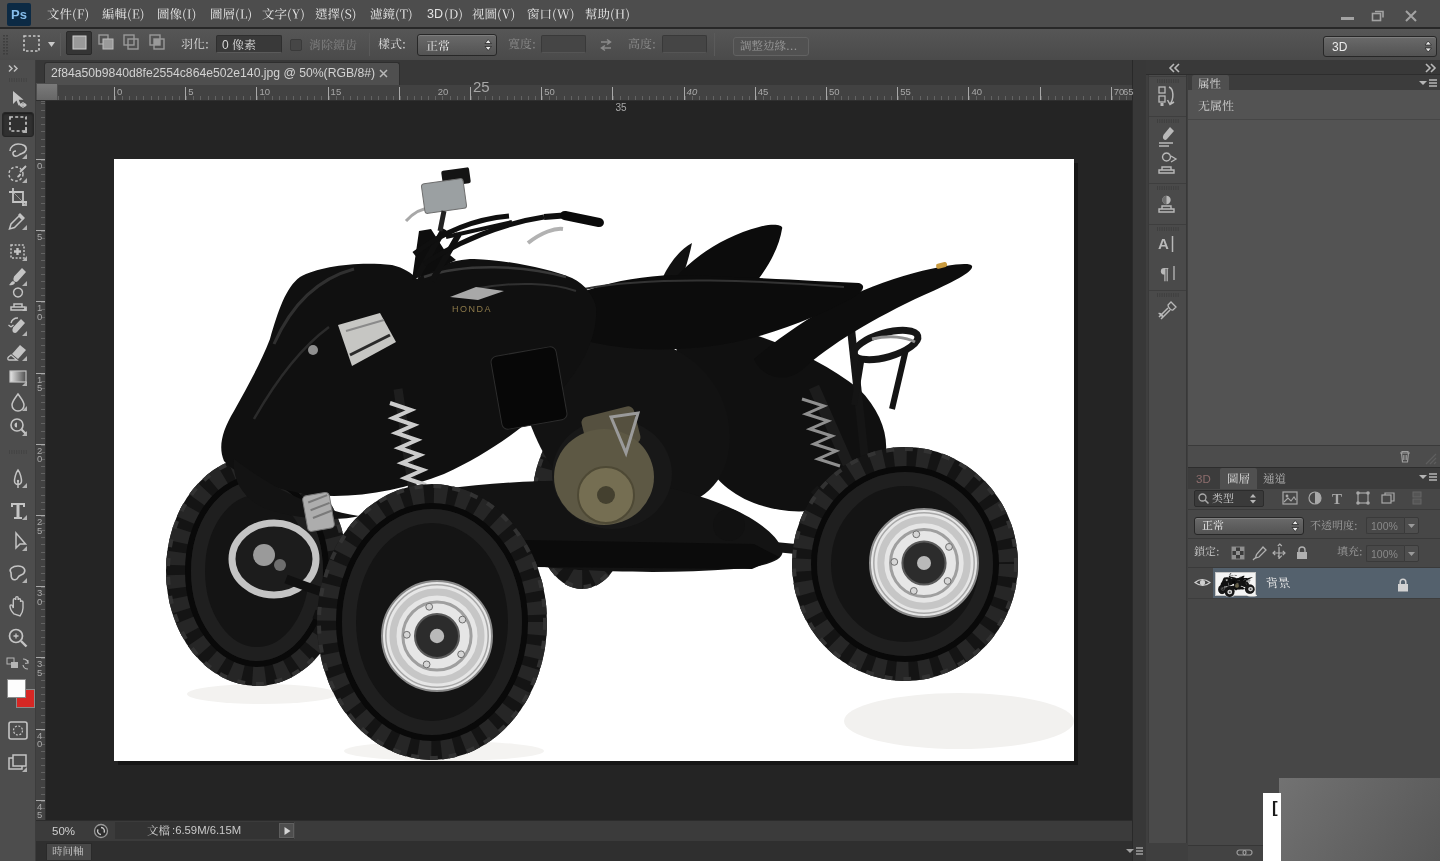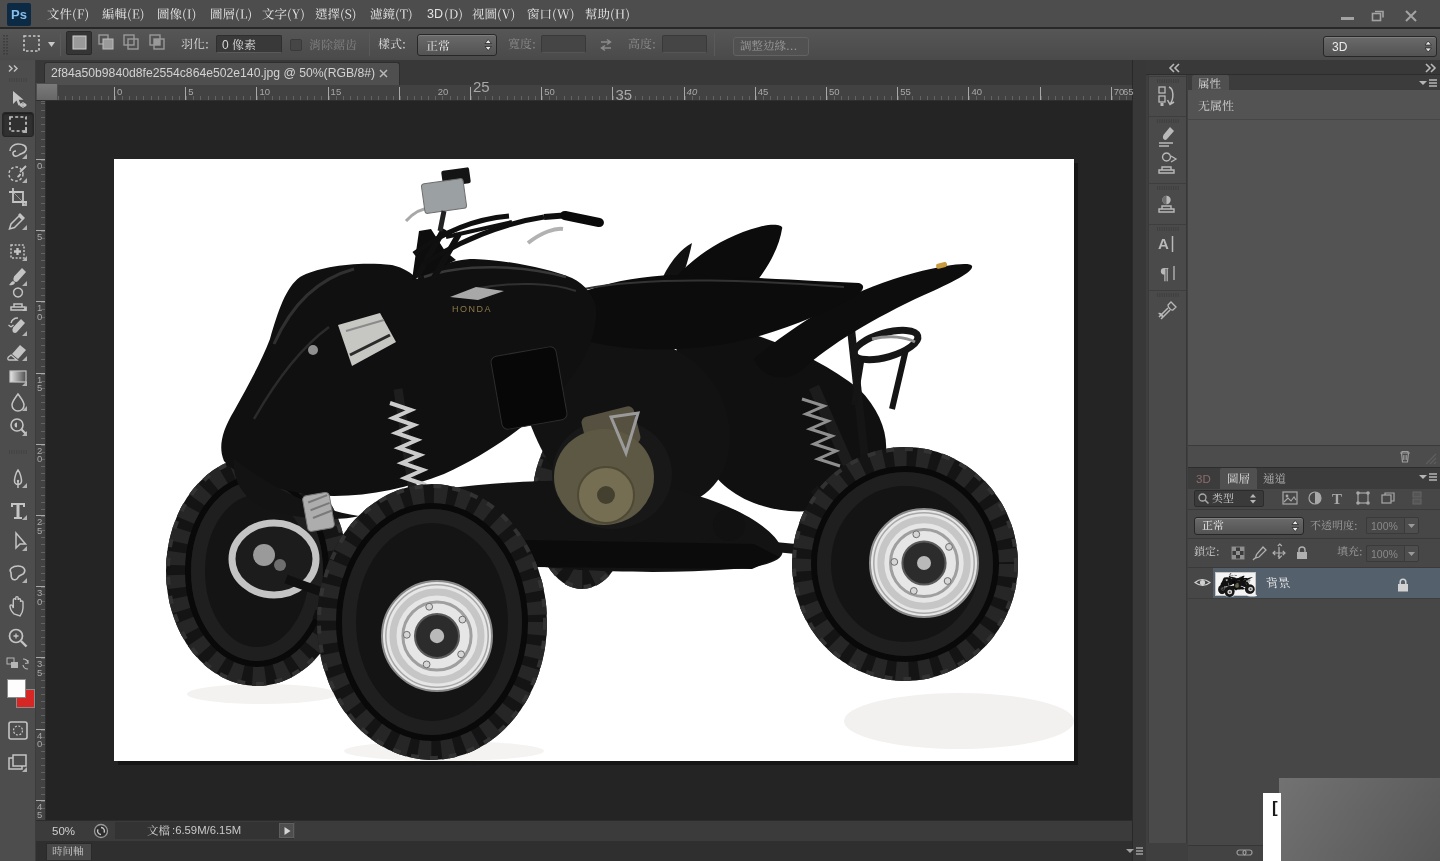--- a/index.html
+++ b/index.html
@@ -346,21 +346,21 @@
 <div style="position:absolute;left:259.4px;top:86px;font-size:9.5px;color:#a8a8a8;white-space:pre;">10</div>
 <div style="position:absolute;left:327.6px;top:87px;width:1px;height:14px;background:#a8a8a8"></div>
 <div style="position:absolute;left:330.6px;top:86px;font-size:9.5px;color:#a8a8a8;white-space:pre;">15</div>
 <div style="position:absolute;left:398.8px;top:87px;width:1px;height:14px;background:#a8a8a8"></div>
 <div style="position:absolute;left:401.8px;top:86px;font-size:9.5px;color:#a8a8a8;white-space:pre;margin-left:36px;">20</div>
 <div style="position:absolute;left:470.0px;top:87px;width:1px;height:14px;background:#a8a8a8"></div>
 <div style="position:absolute;left:473.0px;top:78px;font-size:15px;color:#a8a8a8;white-space:pre;text-align:center;">25</div>
 <div style="position:absolute;left:541.2px;top:87px;width:1px;height:14px;background:#a8a8a8"></div>
 <div style="position:absolute;left:544.2px;top:86px;font-size:9.5px;color:#a8a8a8;white-space:pre;">50</div>
 <div style="position:absolute;left:612.4000000000001px;top:87px;width:1px;height:14px;background:#a8a8a8"></div>
-<div style="position:absolute;left:615.4000000000001px;top:86px;font-size:15px;color:#a8a8a8;white-space:pre;">35</div>
+<div style="position:absolute;left:615.4000000000001px;top:102px;font-size:10px;color:#a8a8a8;white-space:pre;">35</div>
 <div style="position:absolute;left:683.6px;top:87px;width:1px;height:14px;background:#a8a8a8"></div>
 <div style="position:absolute;left:686.6px;top:86px;font-size:9.5px;color:#a8a8a8;white-space:pre;font-style:italic;">40</div>
 <div style="position:absolute;left:754.8000000000001px;top:87px;width:1px;height:14px;background:#a8a8a8"></div>
 <div style="position:absolute;left:757.8000000000001px;top:86px;font-size:9.5px;color:#a8a8a8;white-space:pre;">45</div>
 <div style="position:absolute;left:826.0px;top:87px;width:1px;height:14px;background:#a8a8a8"></div>
 <div style="position:absolute;left:829.0px;top:86px;font-size:9.5px;color:#a8a8a8;white-space:pre;">50</div>
 <div style="position:absolute;left:897.2px;top:87px;width:1px;height:14px;background:#a8a8a8"></div>
 <div style="position:absolute;left:900.2px;top:86px;font-size:9.5px;color:#a8a8a8;white-space:pre;">55</div>
 <div style="position:absolute;left:968.4000000000001px;top:87px;width:1px;height:14px;background:#a8a8a8"></div>
 <div style="position:absolute;left:971.4000000000001px;top:86px;font-size:9.5px;color:#a8a8a8;white-space:pre;">40</div>

